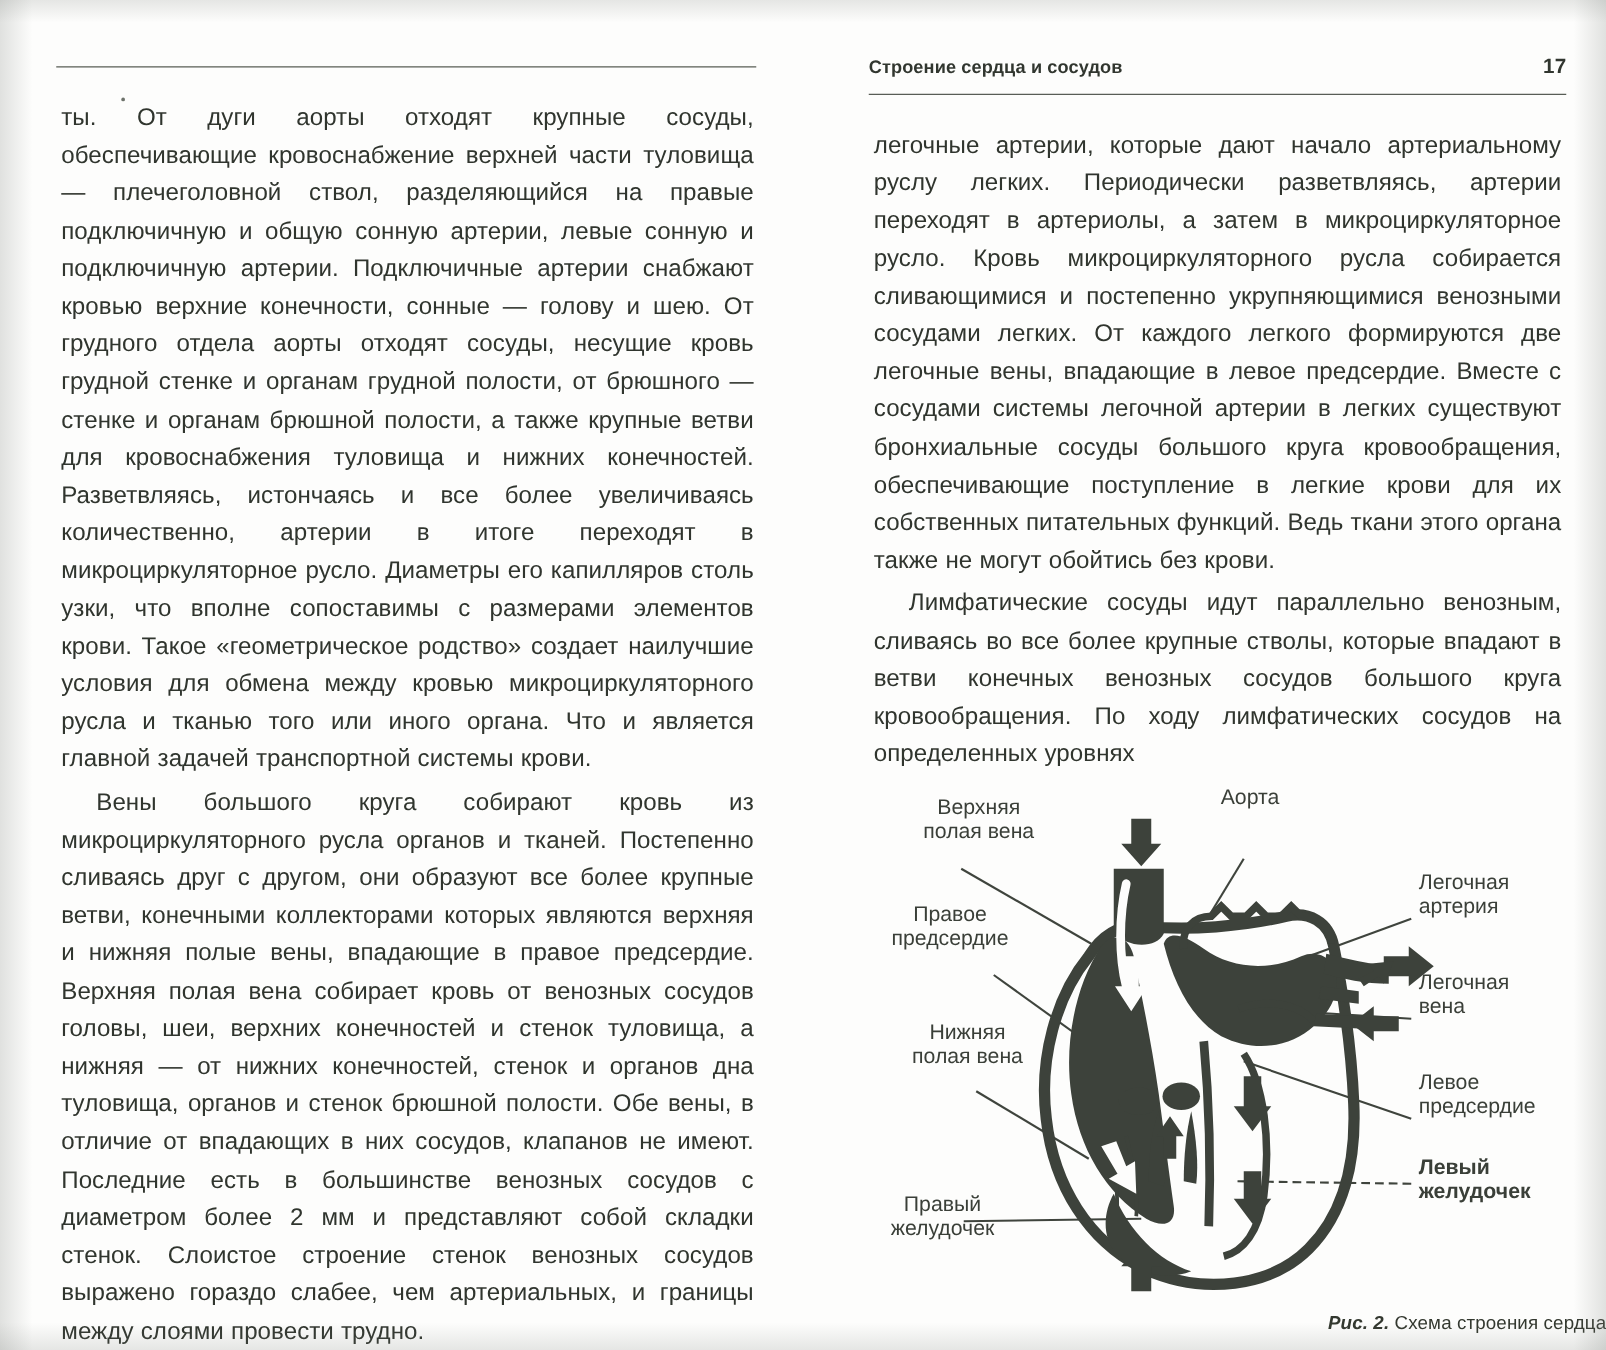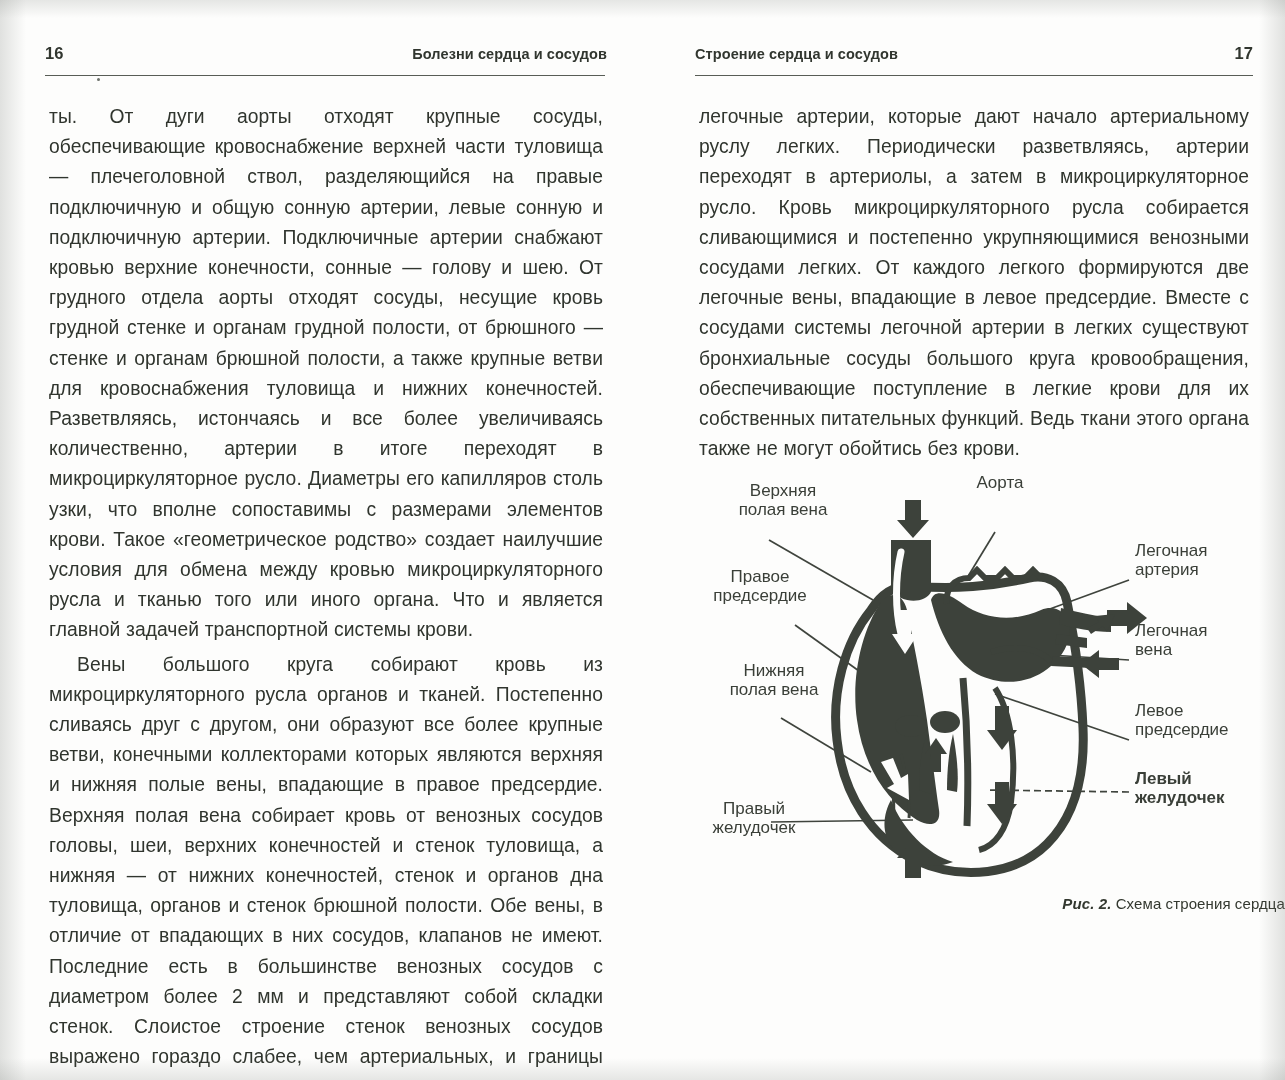--- a/index.html
+++ b/index.html
@@ -129,24 +129,20 @@
   }
   .fig-label.ta-left  { text-align: left; }
 </style>
 </head>
 <body>
 
 <div class="spread">
 
   <div class="page page-left">
 
-    <div class="runhead left">
-      <span class="folio">16</span>
-      <span class="runhead-title">Болезни сердца и сосудов</span>
-    </div>
     <div class="rule"></div>
 
     <div class="stray-dot"></div>
 
     <div class="body">
       <p>ты. От дуги аорты отходят крупные сосуды, обеспечивающие кровоснабжение верхней части туловища — плечеголовной ствол, разделяющийся на правые подключичную и общую сонную артерии, левые сонную и подключичную артерии. Подключичные артерии снабжают кровью верхние конечности, сонные — голову и шею. От грудного отдела аорты отходят сосуды, несущие кровь грудной стенке и органам грудной полости, от брюшного — стенке и органам брюшной полости, а также крупные ветви для кровоснабжения туловища и нижних конечностей. Разветвляясь, истончаясь и все более увеличиваясь количественно, артерии в итоге переходят в микроциркуляторное русло. Диаметры его капилляров столь узки, что вполне сопоставимы с размерами элементов крови. Такое «геометрическое родство» создает наилучшие условия для обмена между кровью микроциркуляторного русла и тканью того или иного органа. Что и является главной задачей транспортной системы крови.</p>
       <p class="indent">Вены большого круга собирают кровь из микроциркуляторного русла органов и тканей. Постепенно сливаясь друг с другом, они образуют все более крупные ветви, конечными коллекторами которых являются верхняя и нижняя полые вены, впадающие в правое предсердие. Верхняя полая вена собирает кровь от венозных сосудов головы, шеи, верхних конечностей и стенок туловища, а нижняя — от нижних конечностей, стенок и органов дна туловища, органов и стенок брюшной полости. Обе вены, в отличие от впадающих в них сосудов, клапанов не имеют. Последние есть в большинстве венозных сосудов с диаметром более 2 мм и представляют собой складки стенок. Слоистое строение стенок венозных сосудов выражено гораздо слабее, чем артериальных, и границы между слоями провести трудно.</p>
 
     </div>
   </div>
@@ -154,20 +150,21 @@
   <div class="page page-right">
 
     <div class="runhead right">
       <span class="runhead-title">Строение сердца и сосудов</span>
       <span class="folio">17</span>
     </div>
     <div class="rule"></div>
 
     <div class="body">
       <p>легочные артерии, которые дают начало артериальному руслу легких. Периодически разветвляясь, артерии переходят в артериолы, а затем в микроциркуляторное русло. Кровь микроциркуляторного русла собирается сливающимися и постепенно укрупняющимися венозными сосудами легких. От каждого легкого формируются две легочные вены, впадающие в левое предсердие. Вместе с сосудами системы легочной артерии в легких существуют бронхиальные сосуды большого круга кровообращения, обеспечивающие поступление в легкие крови для их собственных питательных функций. Ведь ткани этого органа также не могут обойтись без крови.</p>
+      <p class="indent">Лимфатические сосуды идут параллельно венозным, сливаясь во все более крупные стволы, которые впадают в ветви конечных венозных сосудов большого круга кровообращения. По ходу лимфатических сосудов на определенных уровнях</p>
     </div>
 
     <div class="figure">
 
       <svg width="590" height="400" viewBox="0 0 590 400">
         <g fill="none" stroke="#3f443d" stroke-width="1.7">
 
           <line x1="74" y1="58" x2="178" y2="118"></line>
           <line x1="100" y1="143" x2="196" y2="212"></line>
           <line x1="86" y1="236" x2="176" y2="290"></line>

